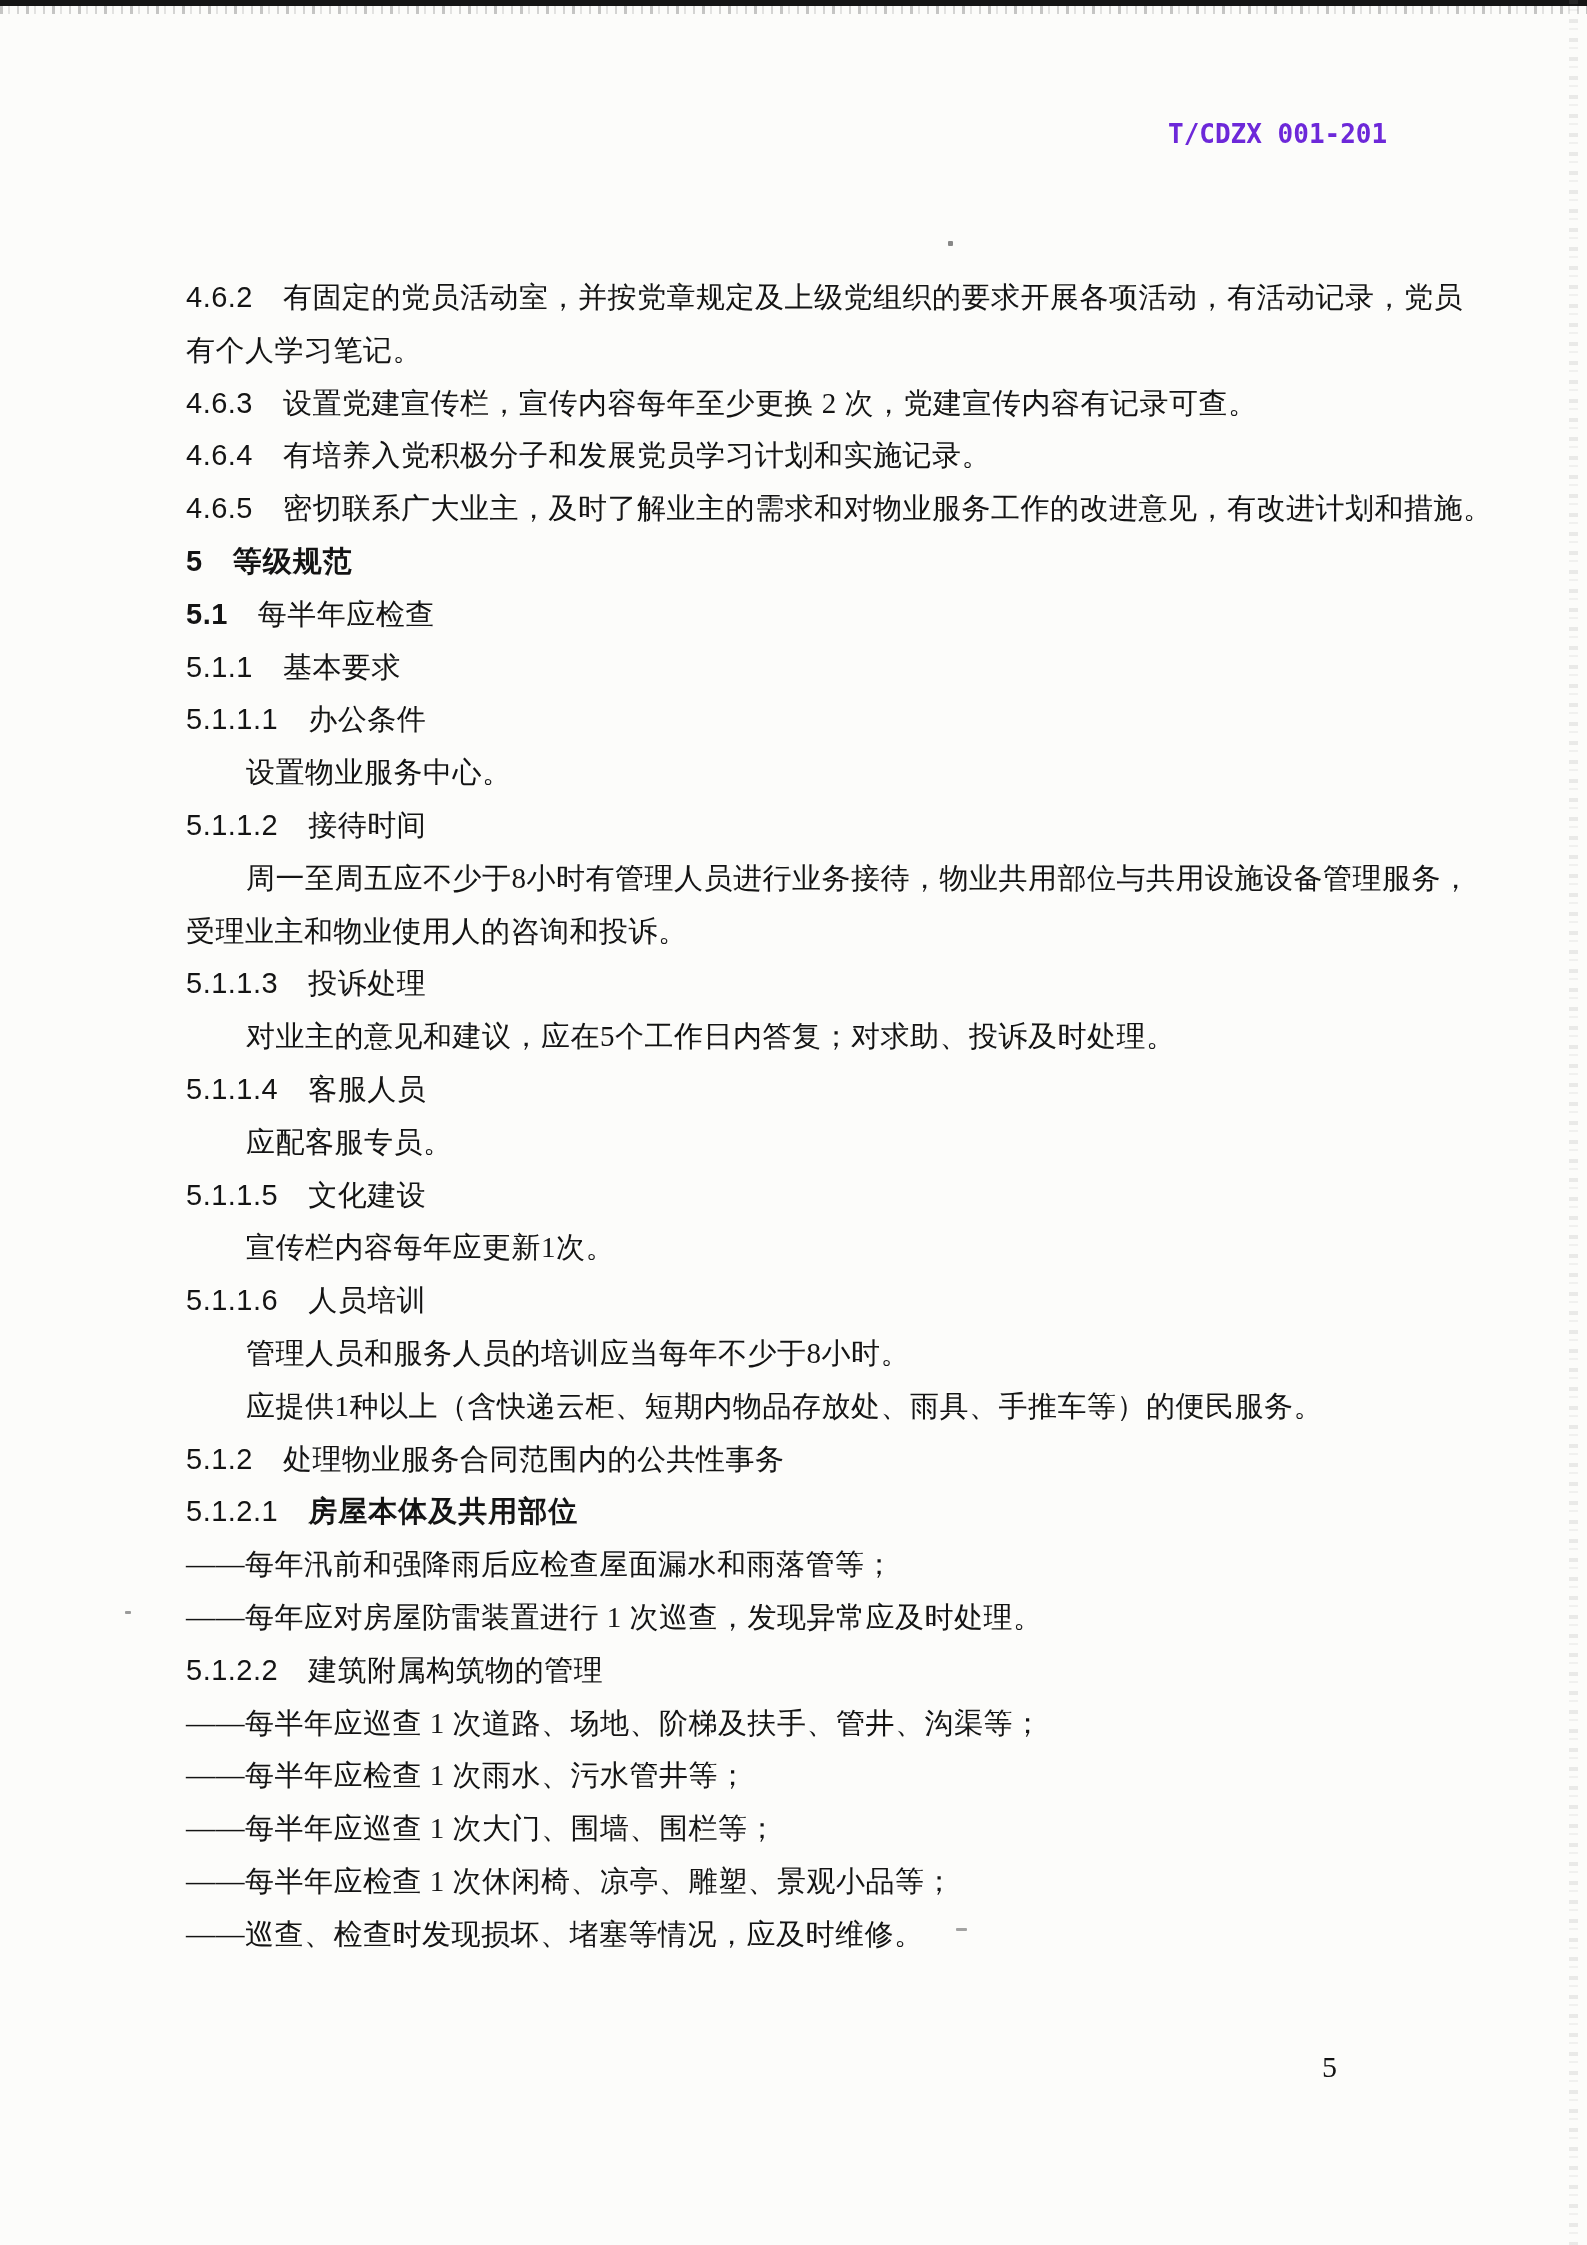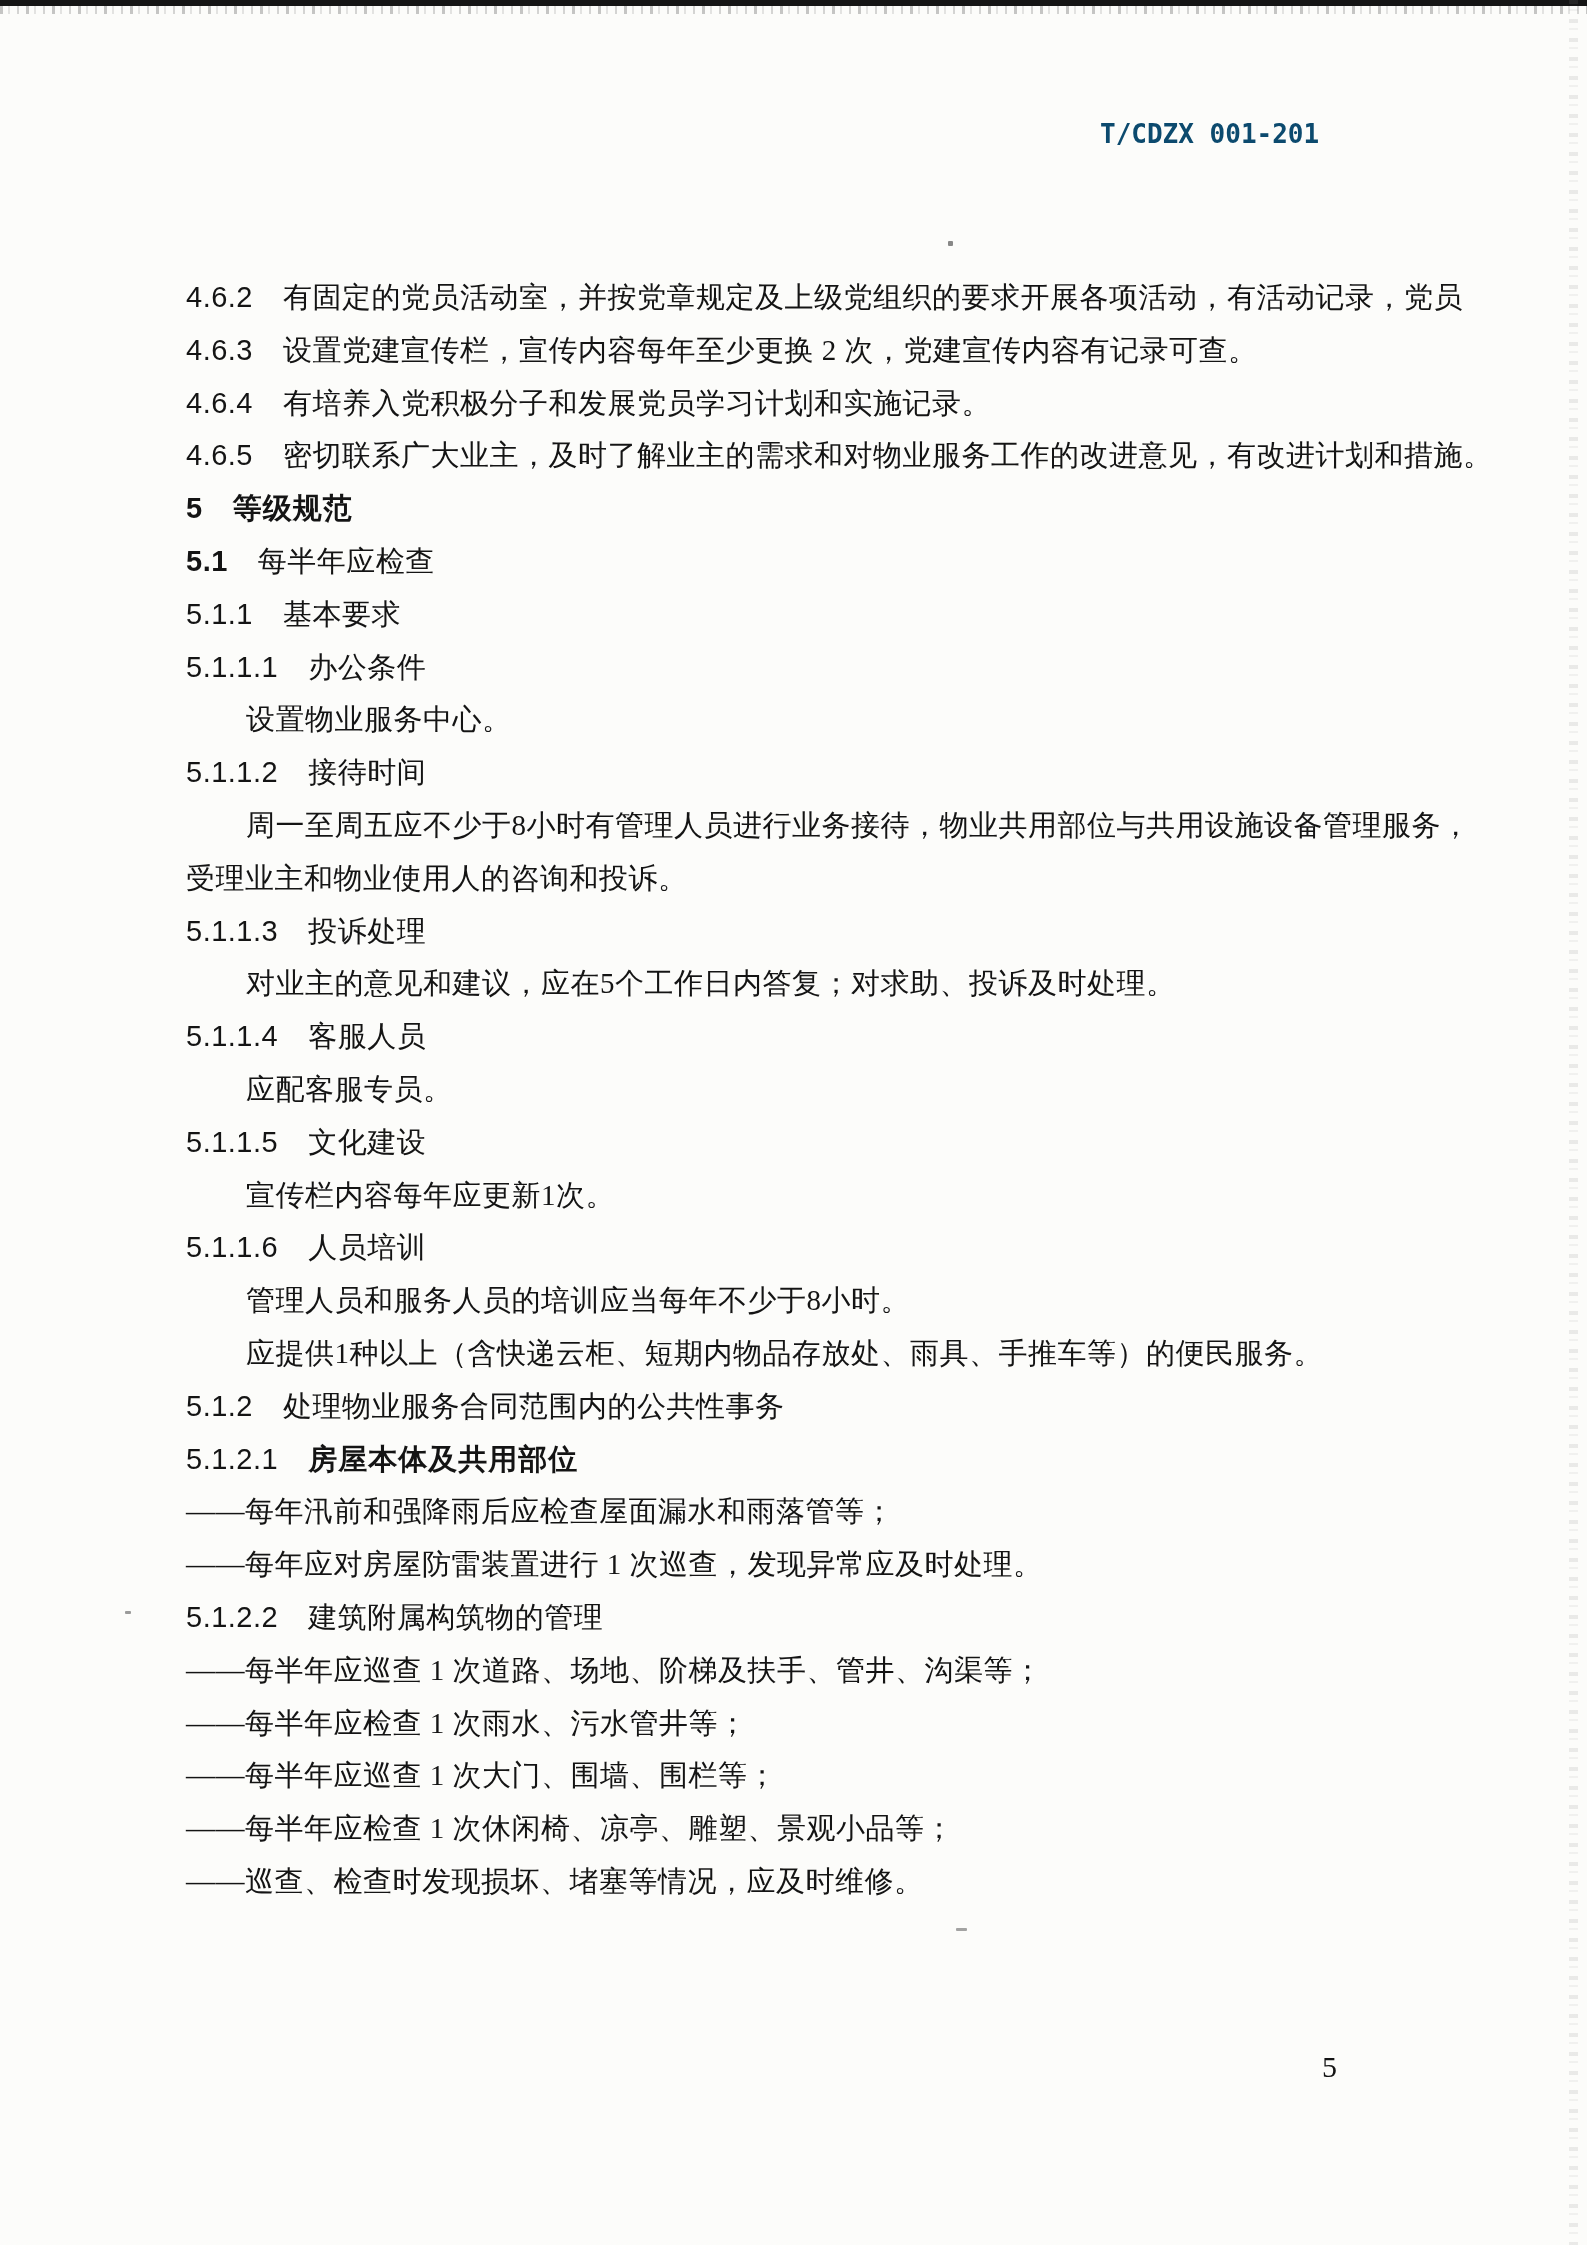--- a/index.html
+++ b/index.html
@@ -28,24 +28,24 @@
       rgba(130,130,130,.30) 0 4px, transparent 4px 9px,
       rgba(150,150,150,.22) 9px 11px, transparent 11px 19px);
     opacity:.5;
   }
   .speck{position:absolute;background:#4a4a4a;border-radius:1px;}
   .speck.s1{left:948px;top:241px;width:5px;height:5px;opacity:.65;}
   .speck.s2{left:956px;top:1928px;width:11px;height:3px;opacity:.5;}
   .speck.s3{left:125px;top:1611px;width:6px;height:3px;opacity:.55;}
 
   .header-code{
-    position:absolute;top:119px;left:1100px;
+    position:absolute;top:119px;left:1168px;
     font-family:"DejaVu Sans Mono",monospace;
     font-size:26px;font-weight:bold;letter-spacing:0px;
-    color:#0c4a6e;white-space:nowrap;
+    color:#6d28d9;white-space:nowrap;
   }
 
   .doc-body{position:absolute;left:186px;top:271px;width:1214px;}
   .line{
     height:52.8px;line-height:52.8px;
     font-size:29px;letter-spacing:.5px;
     white-space:nowrap;
   }
   .line .num{display:inline-block;margin-right:30px;font-family:Liberation Sans, sans-serif;}
   .line .num.bold{font-weight:bold;}
@@ -67,20 +67,21 @@
   <div class="top-edge-noise"></div>
   <div class="right-noise"></div>
   <div class="speck s1"></div>
   <div class="speck s2"></div>
   <div class="speck s3"></div>
 
   <div class="header-code">T/CDZX 001-201</div>
 
   <div class="doc-body" id="doc-body">
       <div class="line justify"><span class="num">4.6.2</span><span class="txt">有固定的党员活动室，并按党章规定及上级党组织的要求开展各项活动，有活动记录，党员</span></div>
+      <div class="line"><span class="txt">有个人学习笔记。</span></div>
       <div class="line"><span class="num">4.6.3</span><span class="txt">设置党建宣传栏，宣传内容每年至少更换 2 次，党建宣传内容有记录可查。</span></div>
       <div class="line"><span class="num">4.6.4</span><span class="txt">有培养入党积极分子和发展党员学习计划和实施记录。</span></div>
       <div class="line"><span class="num">4.6.5</span><span class="txt">密切联系广大业主，及时了解业主的需求和对物业服务工作的改进意见，有改进计划和措施。</span></div>
       <div class="line"><span class="num bold">5</span><span class="txt bold">等级规范</span></div>
       <div class="line"><span class="num bold">5.1</span><span class="txt">每半年应检查</span></div>
       <div class="line"><span class="num">5.1.1</span><span class="txt">基本要求</span></div>
       <div class="line"><span class="num">5.1.1.1</span><span class="txt">办公条件</span></div>
       <div class="line indent"><span class="txt">设置物业服务中心。</span></div>
       <div class="line"><span class="num">5.1.1.2</span><span class="txt">接待时间</span></div>
       <div class="line indent justify"><span class="txt">周一至周五应不少于8小时有管理人员进行业务接待，物业共用部位与共用设施设备管理服务，</span></div>

